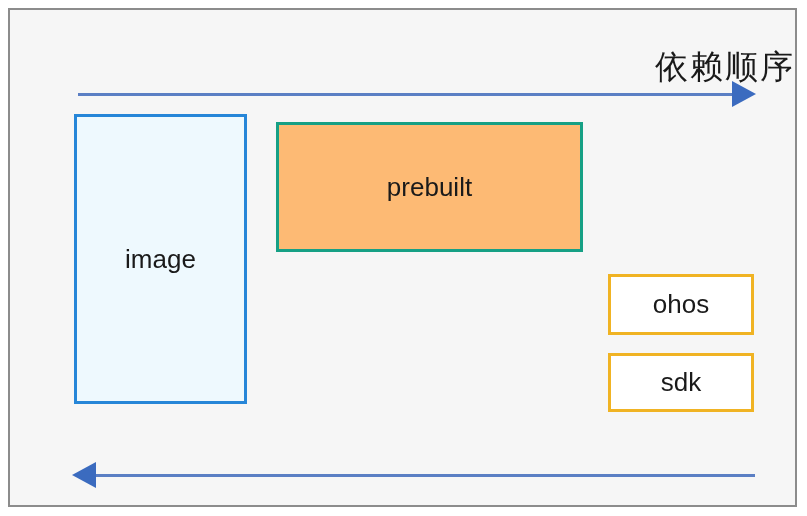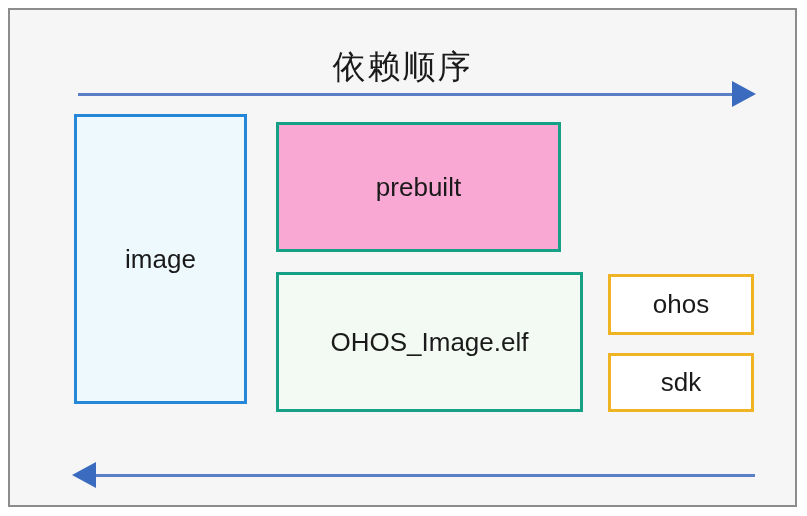--- a/index.html
+++ b/index.html
@@ -23,21 +23,21 @@
     top: 8px;
     width: 789px;
     height: 499px;
     box-sizing: border-box;
     border: 2px solid #8c8c8c;
     background: #f6f6f6;
   }
   .arrow-label {
     position: absolute;
     width: 100%;
-    text-align: center;
+    text-align: right;
     color: #1a1a1a;
     font-size: 33px;
     letter-spacing: 2px;
     line-height: 1;
     white-space: nowrap;
   }
   .arrow-label.top { top: 40px; }
   .arrow-label.bottom { top: 420px; }
 
   .arrow-line {
@@ -78,23 +78,23 @@
     font-size: 26px;
     line-height: 1.1;
     text-align: center;
   }
   .node.image {
     left: 64px; top: 104px; width: 173px; height: 290px;
     border: 3px solid #2686d8;
     background: #eef9fe;
   }
   .node.prebuilt {
-    left: 266px; top: 112px; width: 285px; height: 130px;
+    left: 266px; top: 112px; width: 307px; height: 130px;
     border: 3px solid #16a085;
-    background: #f9a8d4;
+    background: #fdba74;
   }
   .node.ohos-image {
     left: 266px; top: 262px; width: 307px; height: 140px;
     border: 3px solid #16a085;
     background: #f3faf3;
   }
   .node.ohos {
     left: 598px; top: 264px; width: 146px; height: 61px;
     border: 3px solid #f0b323;
     background: #ffffff;
@@ -117,23 +117,20 @@
     <div class="arrow-head right"></div>
 
     <div class="node image">
       <span>image</span>
     </div>
 
     <div class="node prebuilt">
       <span>prebuilt</span>
     </div>
 
-    <div class="node ohos-image">
-      <span>OHOS_Image.elf</span>
-    </div>
 
     <div class="node sdk">
       <span>sdk</span>
     </div>
 
     <div class="node ohos">
       <span>ohos</span>
     </div>
 
 

